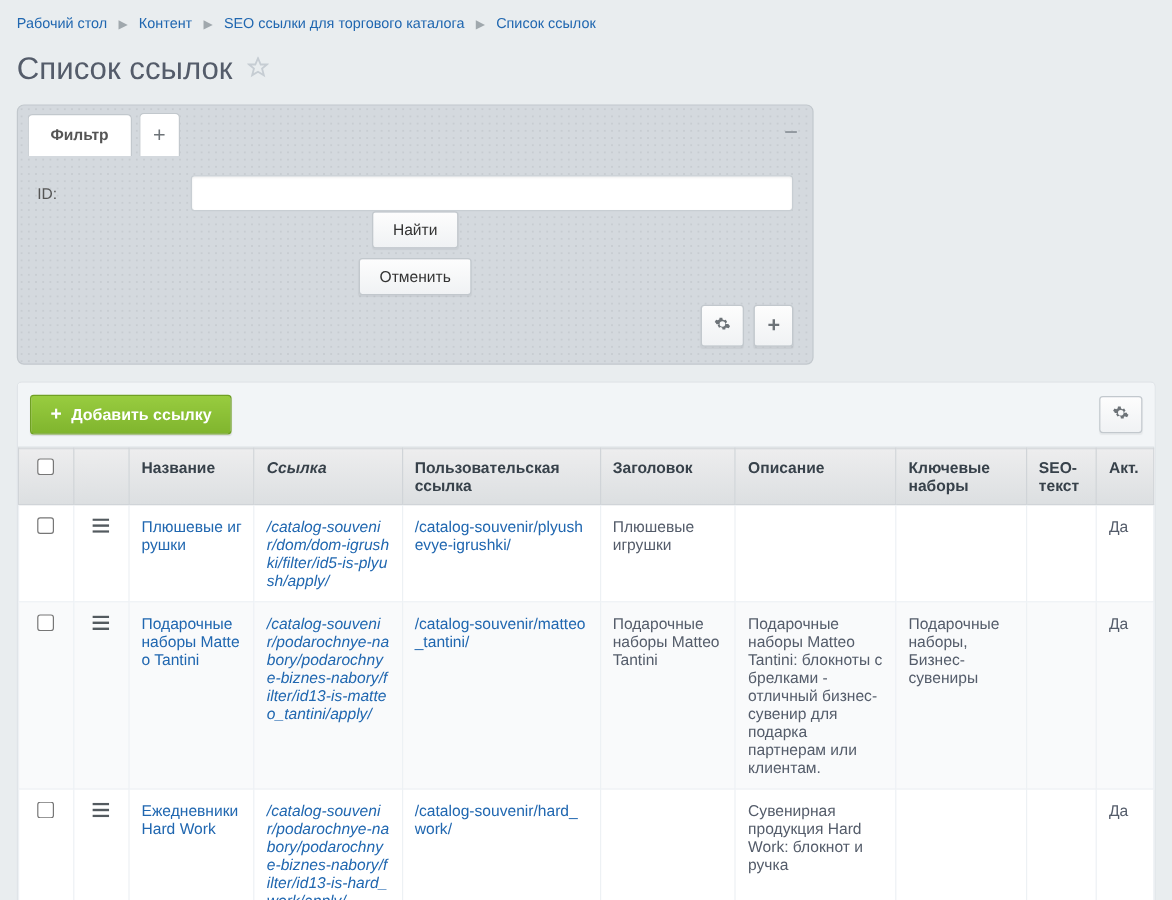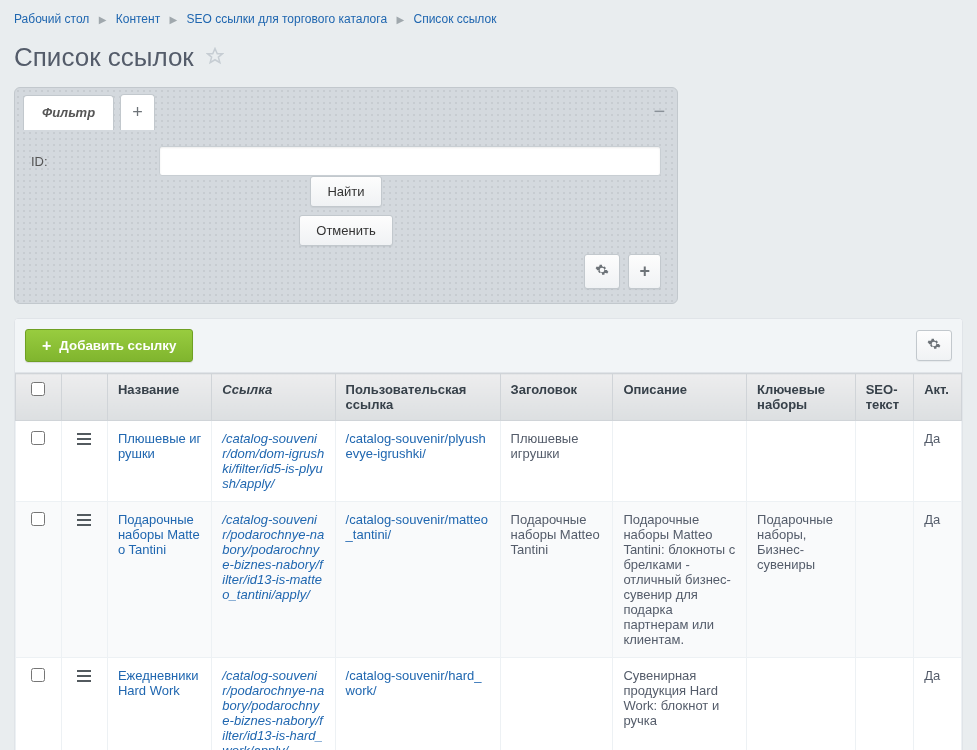--- a/index.html
+++ b/index.html
@@ -17,21 +17,21 @@
 .filter-panel {
   margin: 0 14px 14px;
   width: 664px;
   border-radius: 6px;
   background-image: radial-gradient(#c7ccd1 1px, transparent 1px);
   background-size: 6px 6px;
   background-color: #d4d9de;
   border: 1px solid #c2c8cd;
   position: relative;
 }
-.filter-tabs { display: flex; align-items: center; padding: 6px 8px 0; font-style: italic; }
+.filter-tabs { display: flex; align-items: center; padding: 6px 8px 0; }
 .filter-tab {
   background: #fff; border: 1px solid #c2c8cd; border-bottom: none;
   border-radius: 4px 4px 0 0; padding: 9px 18px 10px; font-size: 13px; color: #555; font-weight: bold;
   margin-right: 6px; cursor: pointer;
 }
 .filter-tab.add { padding: 7px 11px; background: #fff; font-weight: normal; color: #7d848a; position: relative; }
 .filter-collapse { position: absolute; right: 12px; top: 12px; color: #8a9198; font-size: 20px; cursor: pointer; }
 .filter-body { background: transparent; padding: 16px 16px 14px; }
 .filter-row { display: flex; align-items: center; gap: 8px; margin-bottom: 0; }
 .filter-label { width: 120px; color: #555; }

